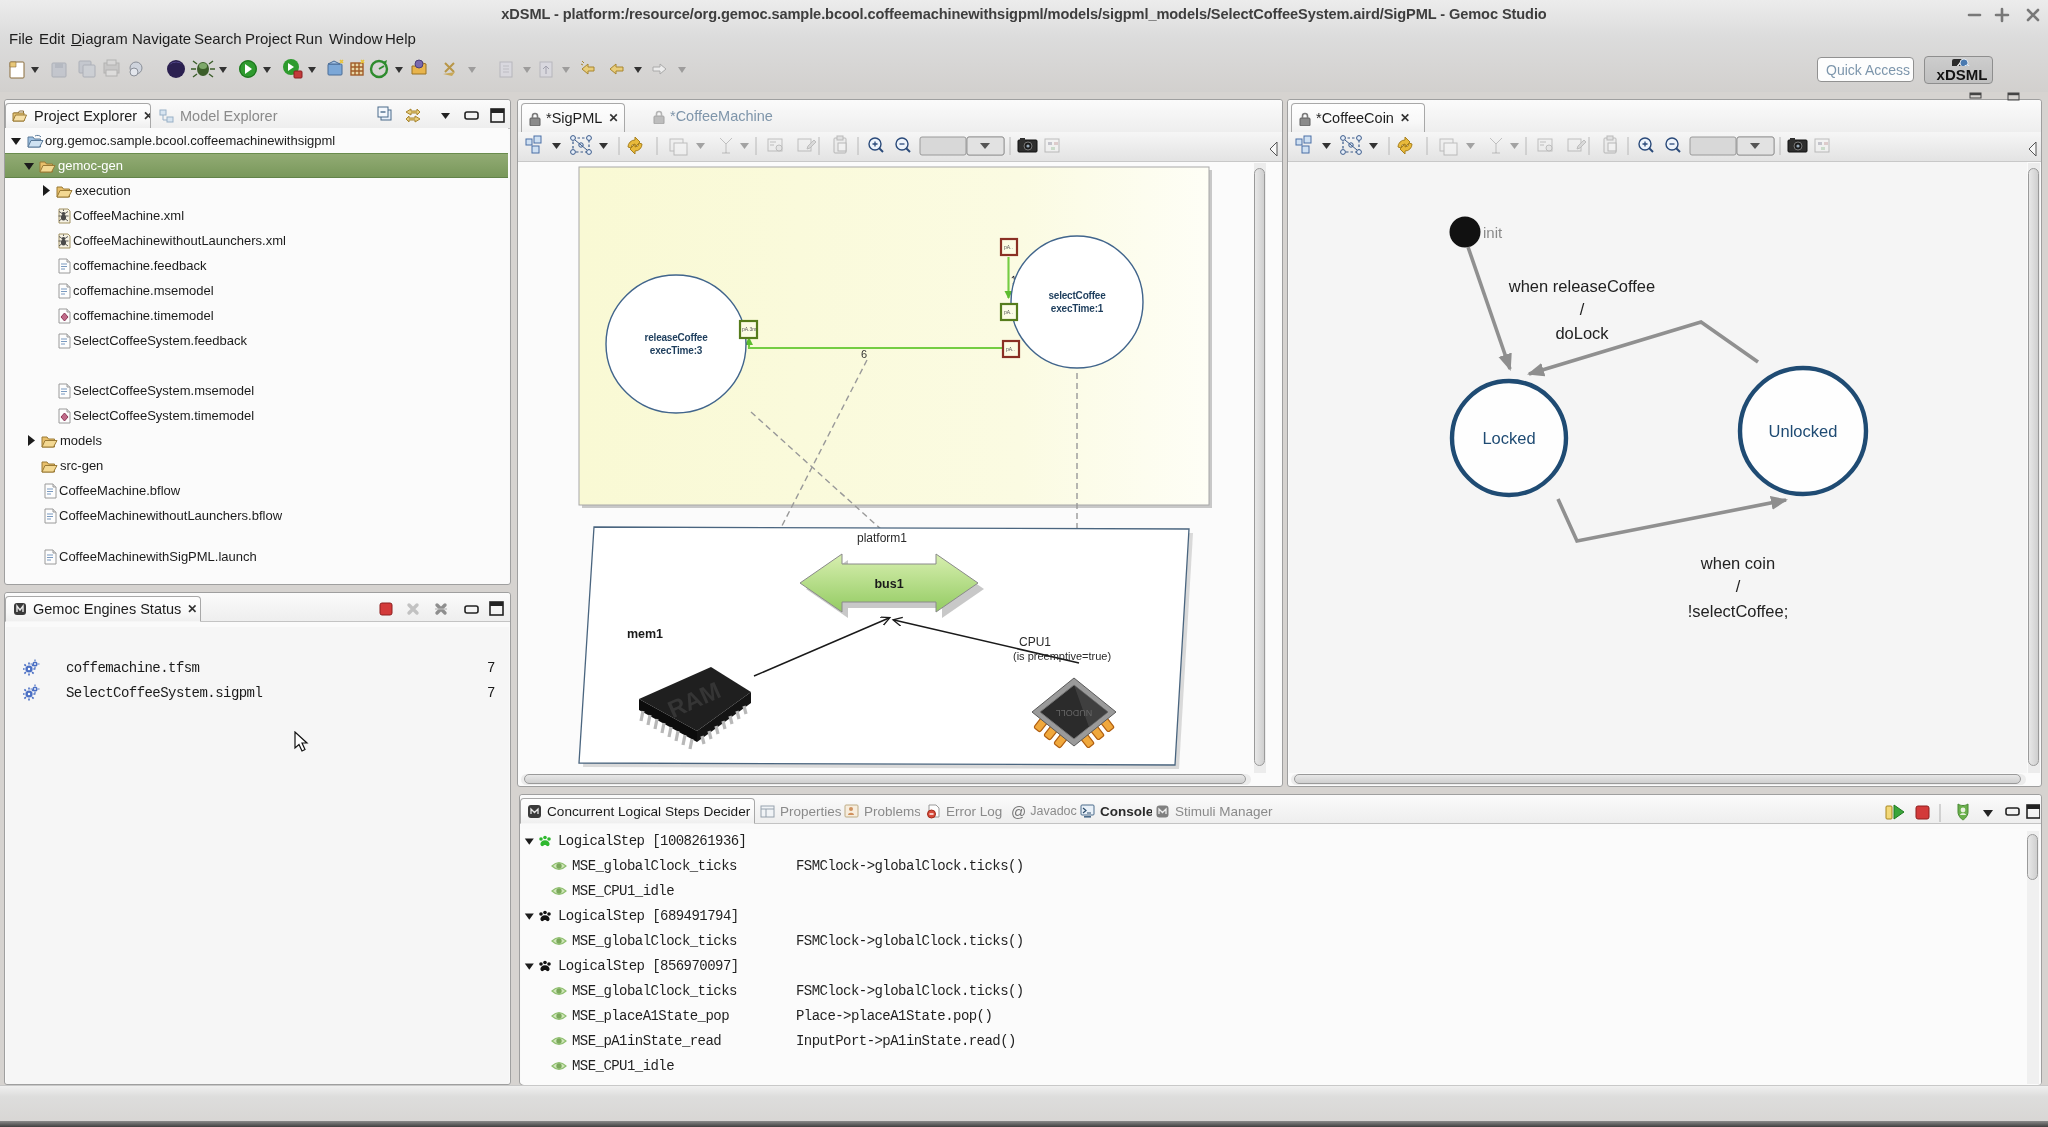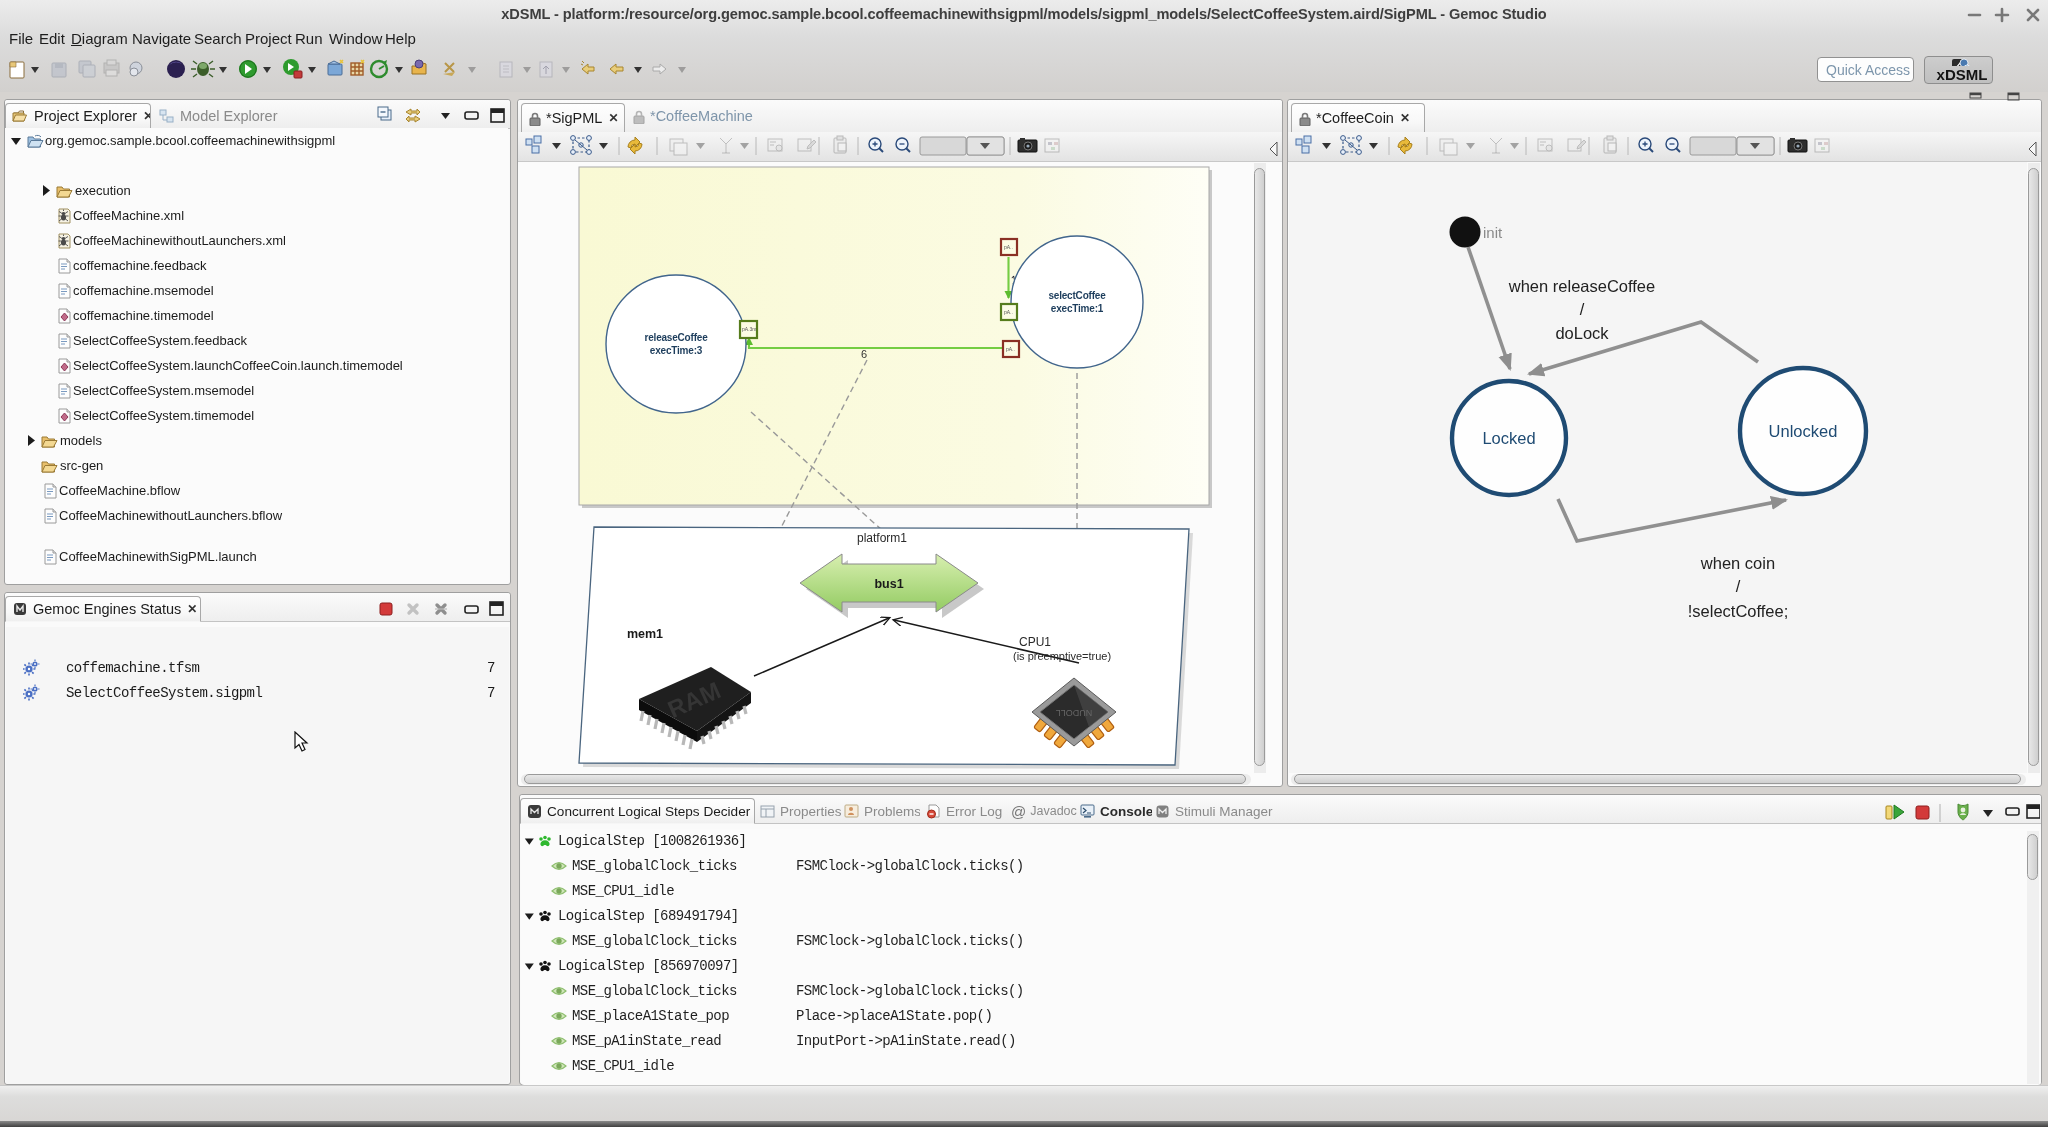--- a/index.html
+++ b/index.html
@@ -243,20 +243,29 @@
 <div class="abs" style="left:5px;top:128px;width:503px;height:450px;background:#fbfbfb;overflow:hidden;">
  <div class="treerow" style="top:0px;">
       <svg width="16" height="16" style="margin-left:3px">
         <use href="#adown"></use>
       </svg>
       <svg width="17" height="16" style="margin-left:2px">
         <use href="#foldb"></use>
       </svg>
       <span style="margin-left:1px">org.gemoc.sample.bcool.coffeemachinewithsigpml</span>
     </div>
+ <div class="treerow" style="top:25px;left:0;width:100%;background:linear-gradient(#92ab74,#79985b);border-top:1px solid #6a8c4e;border-bottom:1px solid #62834a;color:#fff;box-sizing:border-box;">
+      <svg width="16" height="16" style="margin-left:17px">
+        <use href="#adown"></use>
+      </svg>
+      <svg width="17" height="16" style="margin-left:1px">
+        <use href="#fold"></use>
+      </svg>
+      <span style="margin-left:2px">gemoc-gen</span>
+    </div>
  <div class="treerow" style="top:50px;">
       <svg width="16" height="16" style="margin-left:32px">
         <use href="#aright"></use>
       </svg>
       <svg width="17" height="16" style="margin-left:2px">
         <use href="#fold"></use>
       </svg>
       <span style="margin-left:2px">execution</span>
     </div>
  <div class="treerow" style="top:75px;">
@@ -287,26 +296,20 @@
       <svg width="16" height="16" style="margin-left:50px">
         <use href="#ftime"></use>
       </svg>
       <span style="margin-left:1px">coffemachine.timemodel</span>
     </div>
  <div class="treerow" style="top:200px;">
       <svg width="16" height="16" style="margin-left:50px">
         <use href="#ftxt"></use>
       </svg>
       <span style="margin-left:1px">SelectCoffeeSystem.feedback</span>
-    </div>
- <div class="treerow" style="top:225px;">
-      <svg width="16" height="16" style="margin-left:50px">
-        <use href="#ftime"></use>
-      </svg>
-      <span style="margin-left:1px">SelectCoffeeSystem.launchCoffeeCoin.launch.timemodel</span>
     </div>
  <div class="treerow" style="top:250px;">
       <svg width="16" height="16" style="margin-left:50px">
         <use href="#ftxt"></use>
       </svg>
       <span style="margin-left:1px">SelectCoffeeSystem.msemodel</span>
     </div>
  <div class="treerow" style="top:275px;">
       <svg width="16" height="16" style="margin-left:50px">
         <use href="#ftime"></use>
@@ -366,21 +369,21 @@
 </div>
 
 <div class="panel" style="left:517px;top:99px;width:766px;height:688px;background:#fbfbfb;">
  <div class="tabrow" style="height:32px;"></div>
  <div class="tab-active" style="left:3px;width:104px;height:30px;">
   <svg width="14" height="15" style="margin-right:4px;">
         <rect x="2" y="7" width="10" height="8" rx="1" fill="#8a8a8a" stroke="#5e5e5e"></rect>
         <path d="M4.5 7 v-2 a2.5 2.5 0 0 1 5 0 v2" fill="none" stroke="#7a7a7a" stroke-width="1.6"></path>
       </svg>
   *SigPML <span class="xicon">✕</span></div>
- <div class="tab-inactive" style="left:108px;width:130px;text-align:center;">
+ <div class="tab-inactive" style="left:128px;width:130px;text-align:center;">
   <svg width="14" height="15" style="margin-right:4px;opacity:0.6;">
         <rect x="2" y="7" width="10" height="8" rx="1" fill="#9a9a9a" stroke="#6e6e6e"></rect>
         <path d="M4.5 7 v-2 a2.5 2.5 0 0 1 5 0 v2" fill="none" stroke="#8a8a8a" stroke-width="1.6"></path>
       </svg>
   <span style="color:#7e95aa;">*CoffeeMachine</span>
     </div>
  <div class="etoolbar" style="top:32px;"></div>
  <svg class="abs" style="left:0;top:32px;" width="560" height="29" viewBox="0 0 560 29">
   <g id="etbg">
    <rect x="8" y="7" width="6" height="6" fill="#cfe0f2" stroke="#4a6fa5"></rect>

